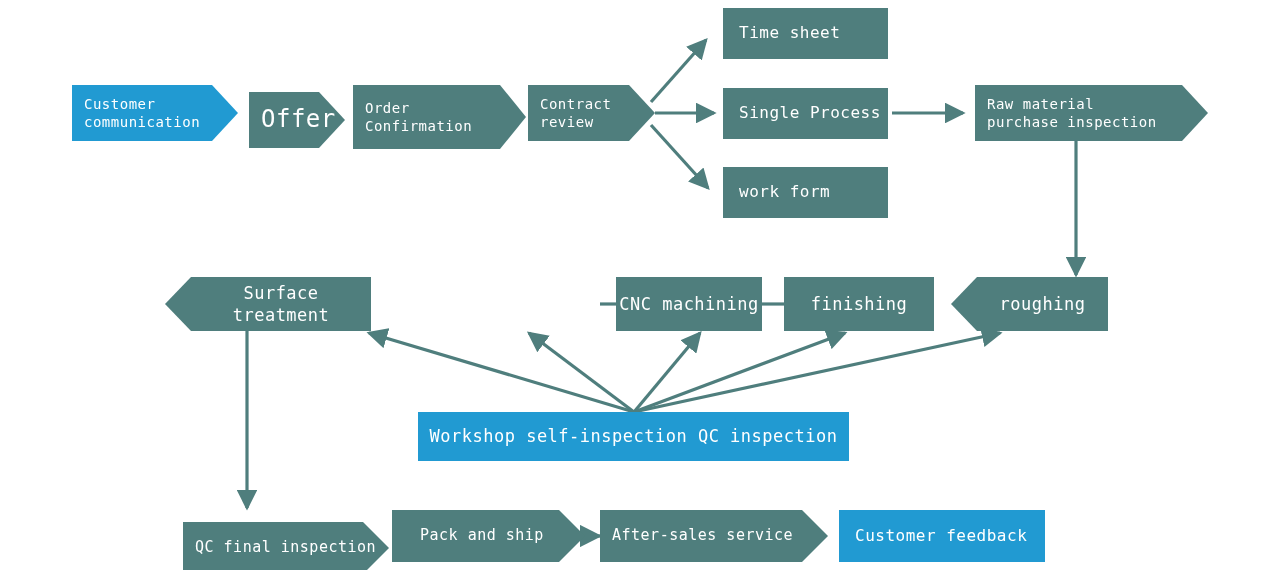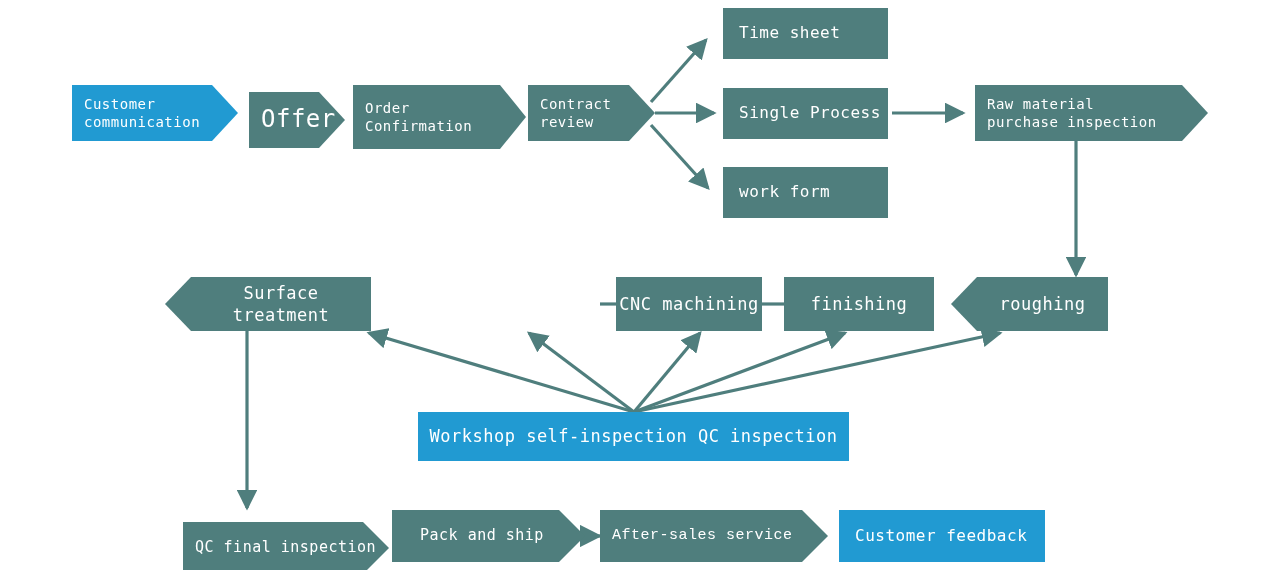--- a/index.html
+++ b/index.html
@@ -155,21 +155,21 @@
   </div>
 
   <div class="node chev-r pad-l" style="left:183px; top:510px; width:206px; height:52px; font-size:15px;margin-top:12px;">
     <span class="lbl">QC final inspection</span>
   </div>
 
   <div class="node chev-r pad-lc" style="left:392px; top:510px; width:193px; height:52px; font-size:15px;">
     <span class="lbl">Pack and ship</span>
   </div>
 
-  <div class="node chev-r pad-l" style="left:600px; top:510px; width:228px; height:52px; font-size:15px;font-family:Liberation Mono, monospace;">
+  <div class="node chev-r pad-l" style="left:600px; top:510px; width:228px; height:52px; font-size:15px;">
     <span class="lbl">After-sales service</span>
   </div>
 
   <div class="node rect blue pad-l2" style="left:839px; top:510px; width:206px; height:52px; font-size:16px;">
     <span class="lbl">Customer feedback</span>
   </div>
 
 </div>
 
 </body></html>

